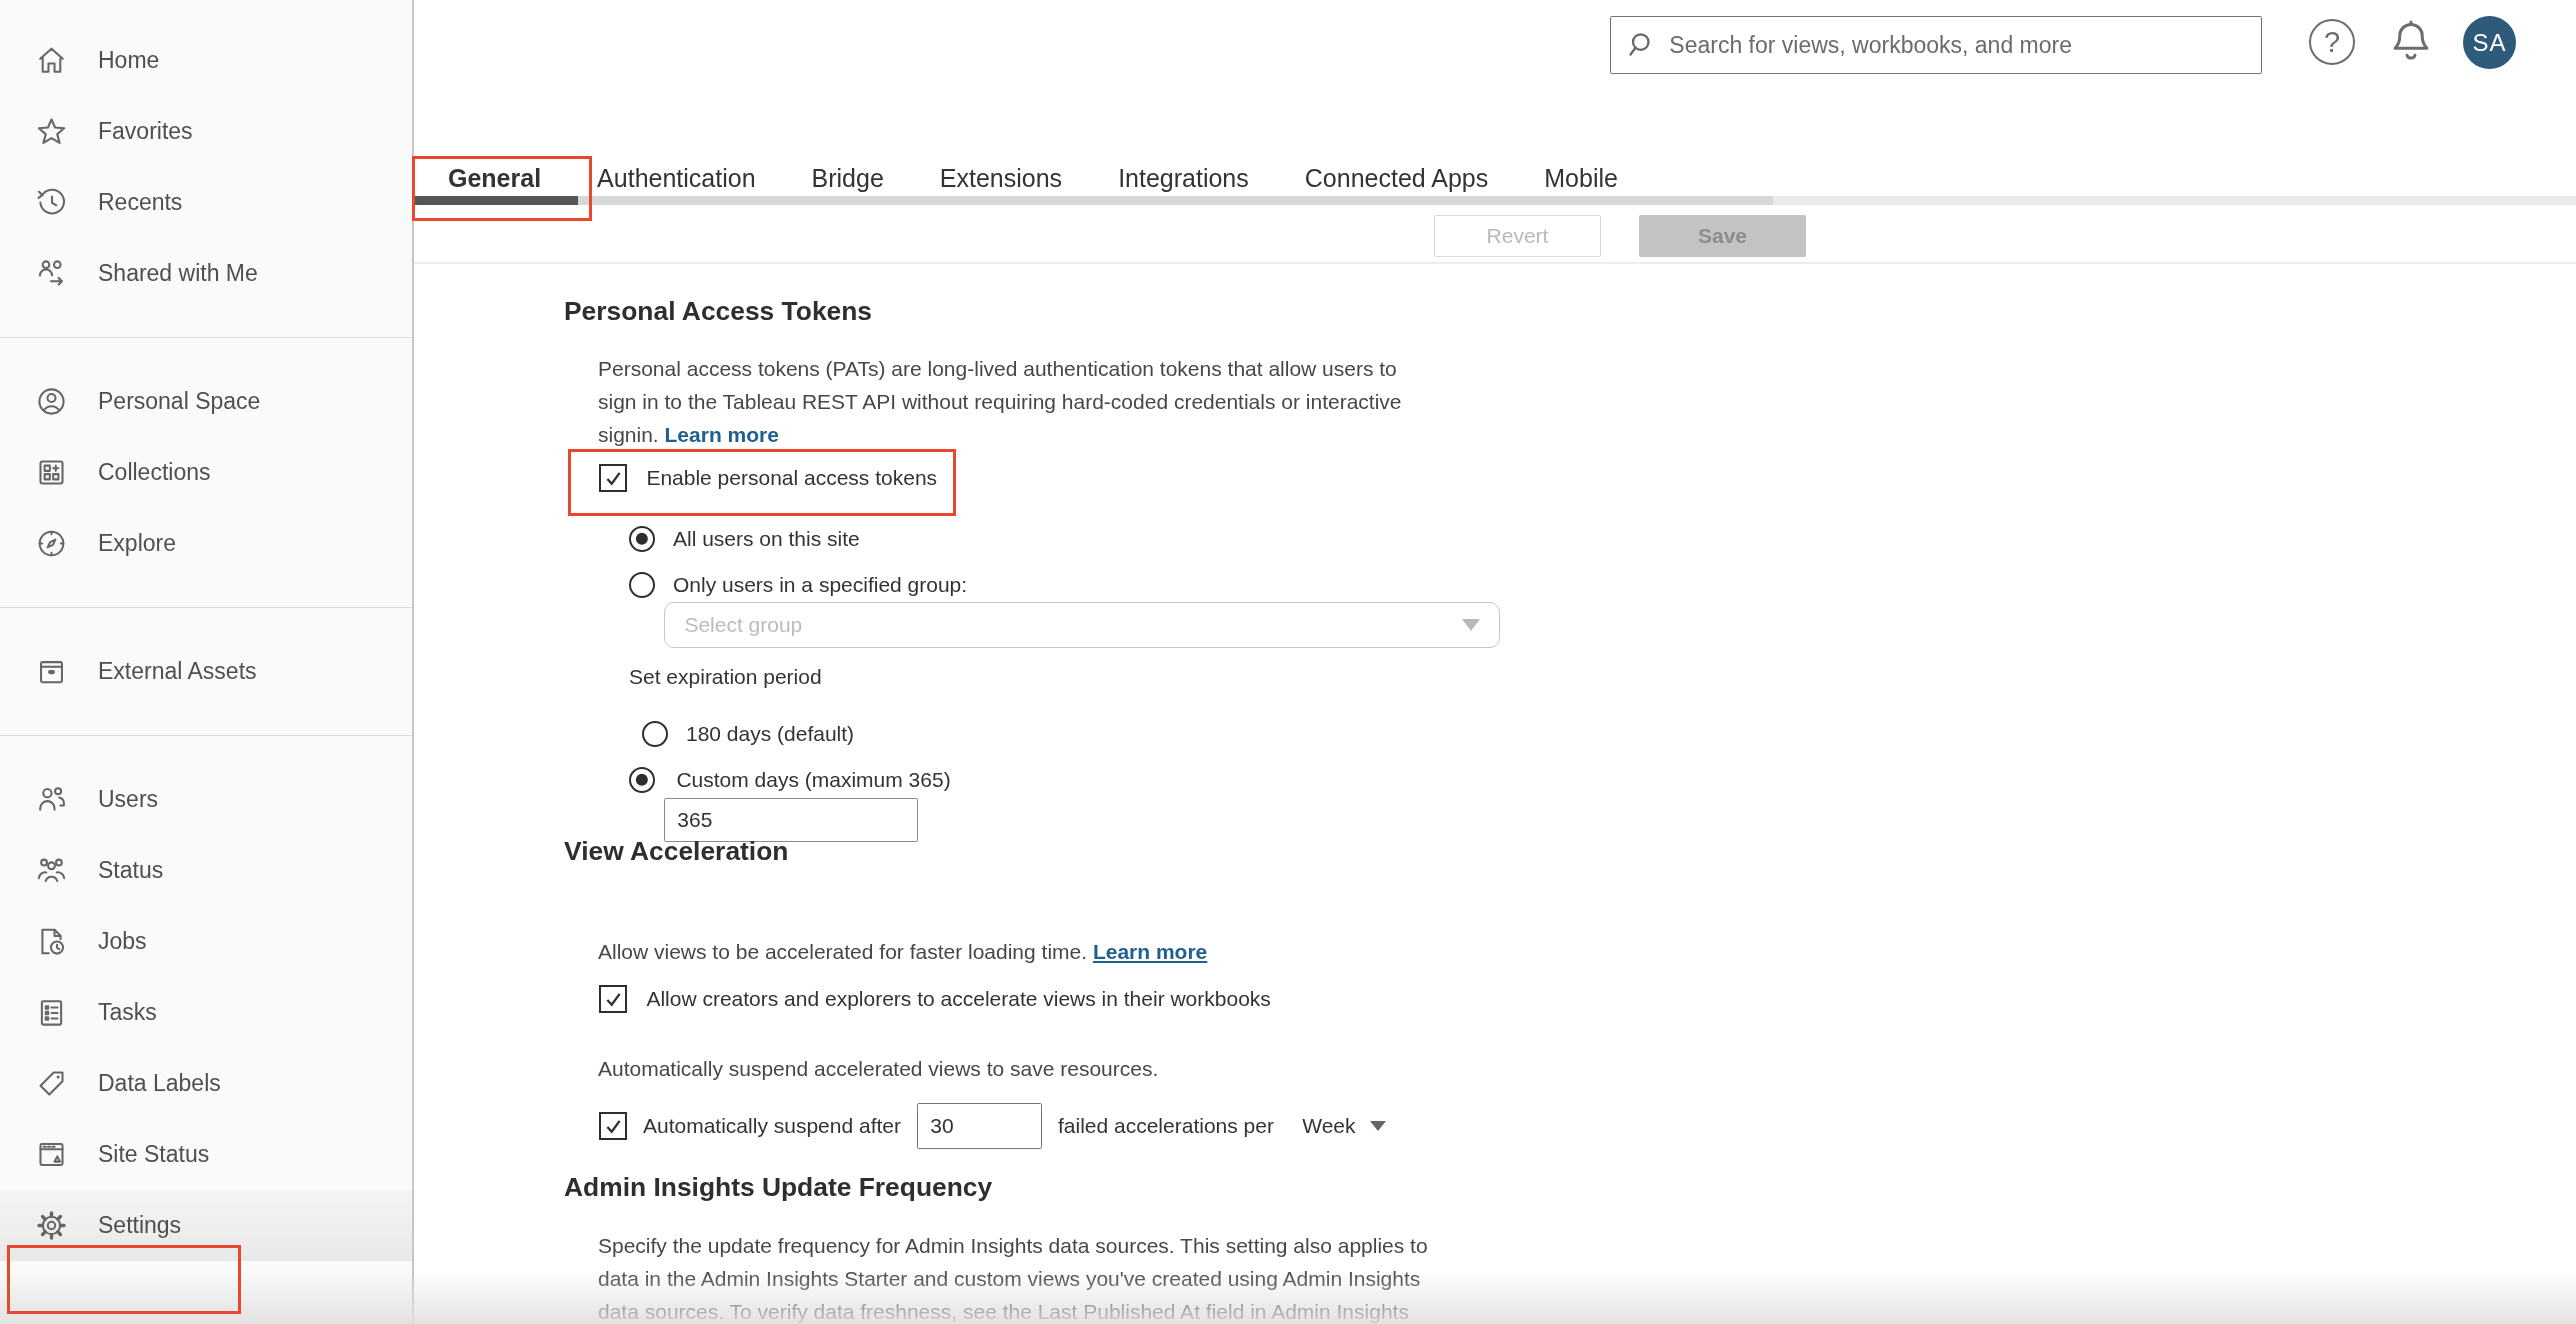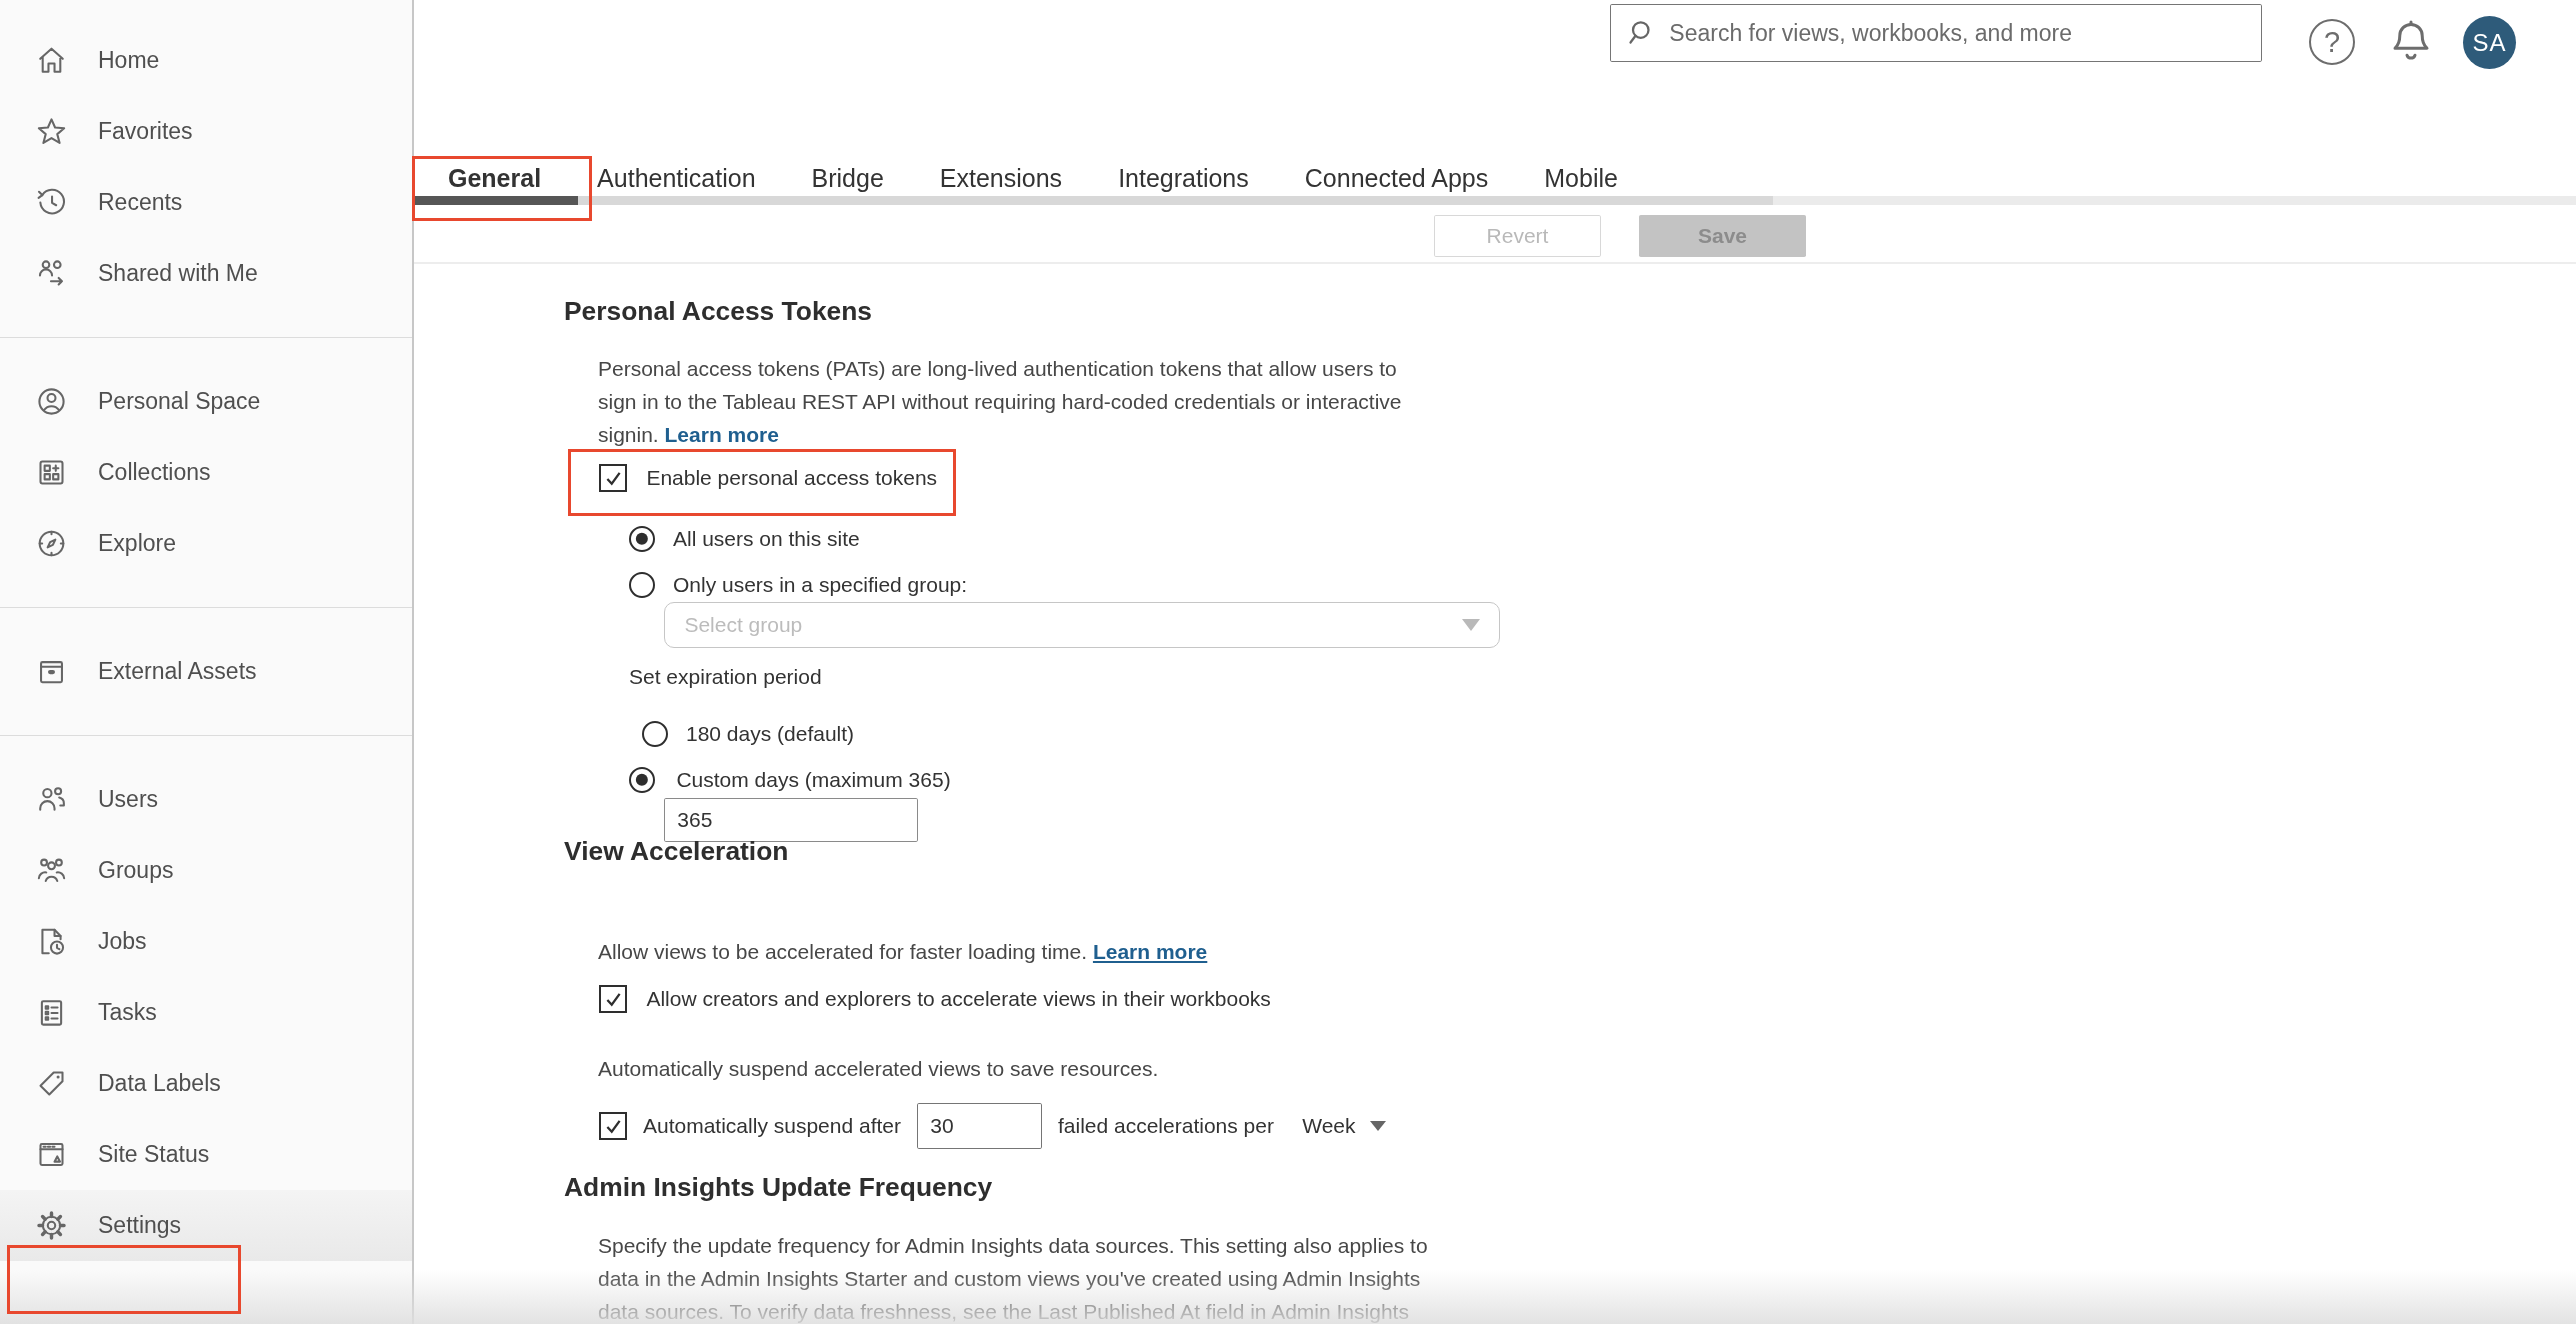--- a/index.html
+++ b/index.html
@@ -18,21 +18,21 @@
   .nav-item {
     display: flex; align-items: center; height: 71px; padding-left: 35px;
     gap: 30px; color: #4f4f4f; font-size: 23px; cursor: pointer; white-space: nowrap;
   }
   .nav-item.selected { background: linear-gradient(#f4f4f4, #e9e9e9); }
   .nav-item svg { width: 33px; height: 33px; flex: 0 0 33px; stroke: #666; fill: none;
                   stroke-width: 1.5; stroke-linecap: round; stroke-linejoin: round; }
   .nav-divider { height: 0.9px; background: #dcdcdc; margin: 28px 0; }
   
   .search-box {
-    position: absolute; left: 1610px; top: 4px; width: 652px; height: 58px;
+    position: absolute; left: 1610px; top: 16px; width: 652px; height: 58px;
     border: 1.8px solid #757575; border-radius: 1.8px; background: #fff;
     display: flex; align-items: center; padding: 0 16px; gap: 12.3px;
   }
   .search-box svg { width: 30px; height: 30px; stroke: #666; fill: none; stroke-width: 1.8; stroke-linecap: round; }
   .search-box input {
     border: none; outline: none; flex: 1; font-size: 23px; color: #333;
     font-family: "Liberation Sans", sans-serif; background: transparent;
   }
   .search-box input::placeholder { color: #6b6b6b; }
   .icon-btn { position: absolute; cursor: pointer; }
@@ -178,21 +178,21 @@
   </div>
   <div class="nav-item">
     <svg viewBox="0 0 24 24">
         <circle cx="6.6" cy="6.2" r="2.1"></circle>
         <circle cx="17.4" cy="6.2" r="2.1"></circle>
         <circle cx="12" cy="8.6" r="2.5"></circle>
         <path d="M2.8 17.6 a4.6 4.6 0 0 1 5.4-4.2"></path>
         <path d="M7.8 19.6 a4.4 4.4 0 0 1 8.4 0"></path>
         <path d="M15.8 13.4 a4.6 4.6 0 0 1 5.4 4.2"></path>
       </svg>
-    <span>Groups</span>
+    <span>Status</span>
   </div>
   <div class="nav-item">
     <svg viewBox="0 0 24 24">
         <path d="M18.6 10.4 V8 L14.2 3.4 H5.4 V20.6 H10"></path>
         <path d="M14.2 3.4 V8 H18.6"></path>
         <circle cx="16" cy="16.4" r="4.4"></circle>
         <path d="M16 14.4 v2.2 l1.7 1"></path>
       </svg>
     <span>Jobs</span>
   </div>

